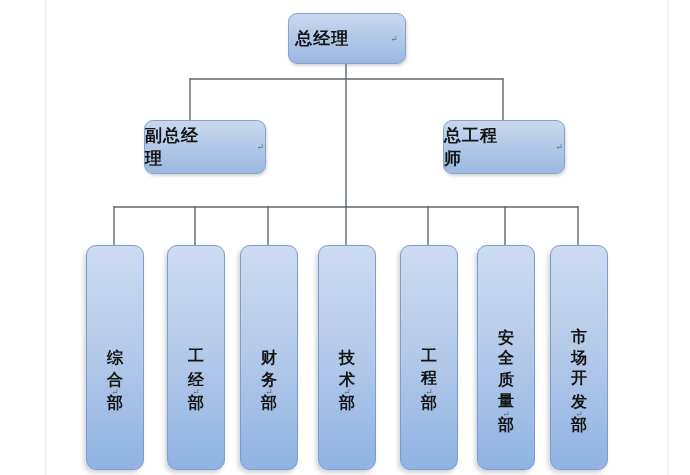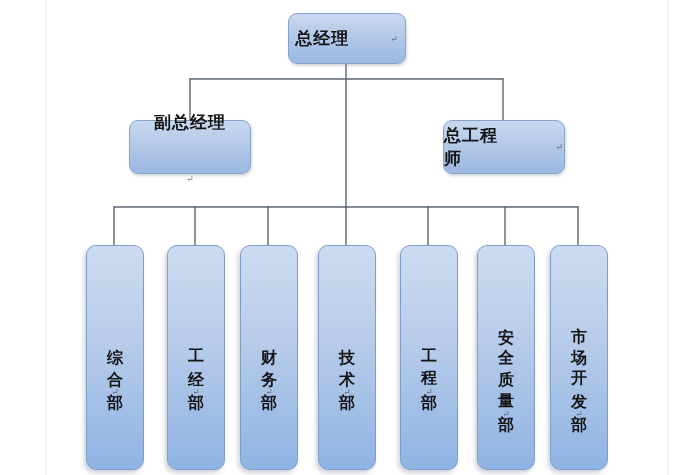--- a/index.html
+++ b/index.html
@@ -57,21 +57,21 @@
       <line x1="505" y1="206" x2="505" y2="245"></line>
       <line x1="578" y1="206" x2="578" y2="245"></line>
     </g>
   </svg>
 
   <div class="node h" style="left:288px; top:13px; width:116px; height:49px;">
     <span>总经理</span>
       <span class="pmark">↵</span>
   </div>
 
-  <div class="node h" style="left:129px; top:120px; width:120px; height:52px;flex-direction:column;">
+  <div class="node h" style="left:144px; top:120px; width:120px; height:52px;">
     <span>副总经理</span>
       <span class="pmark">↵</span>
   </div>
   <div class="node h" style="left:443px; top:120px; width:120px; height:52px;">
     <span>总工程师</span>
       <span class="pmark">↵</span>
   </div>
 
   <div class="node dept" style="left:86px; top:245px; width:56px; height:223px;">
     <span class="vlabel"><span>综合部</span><span class="pmark">↵</span></span>

